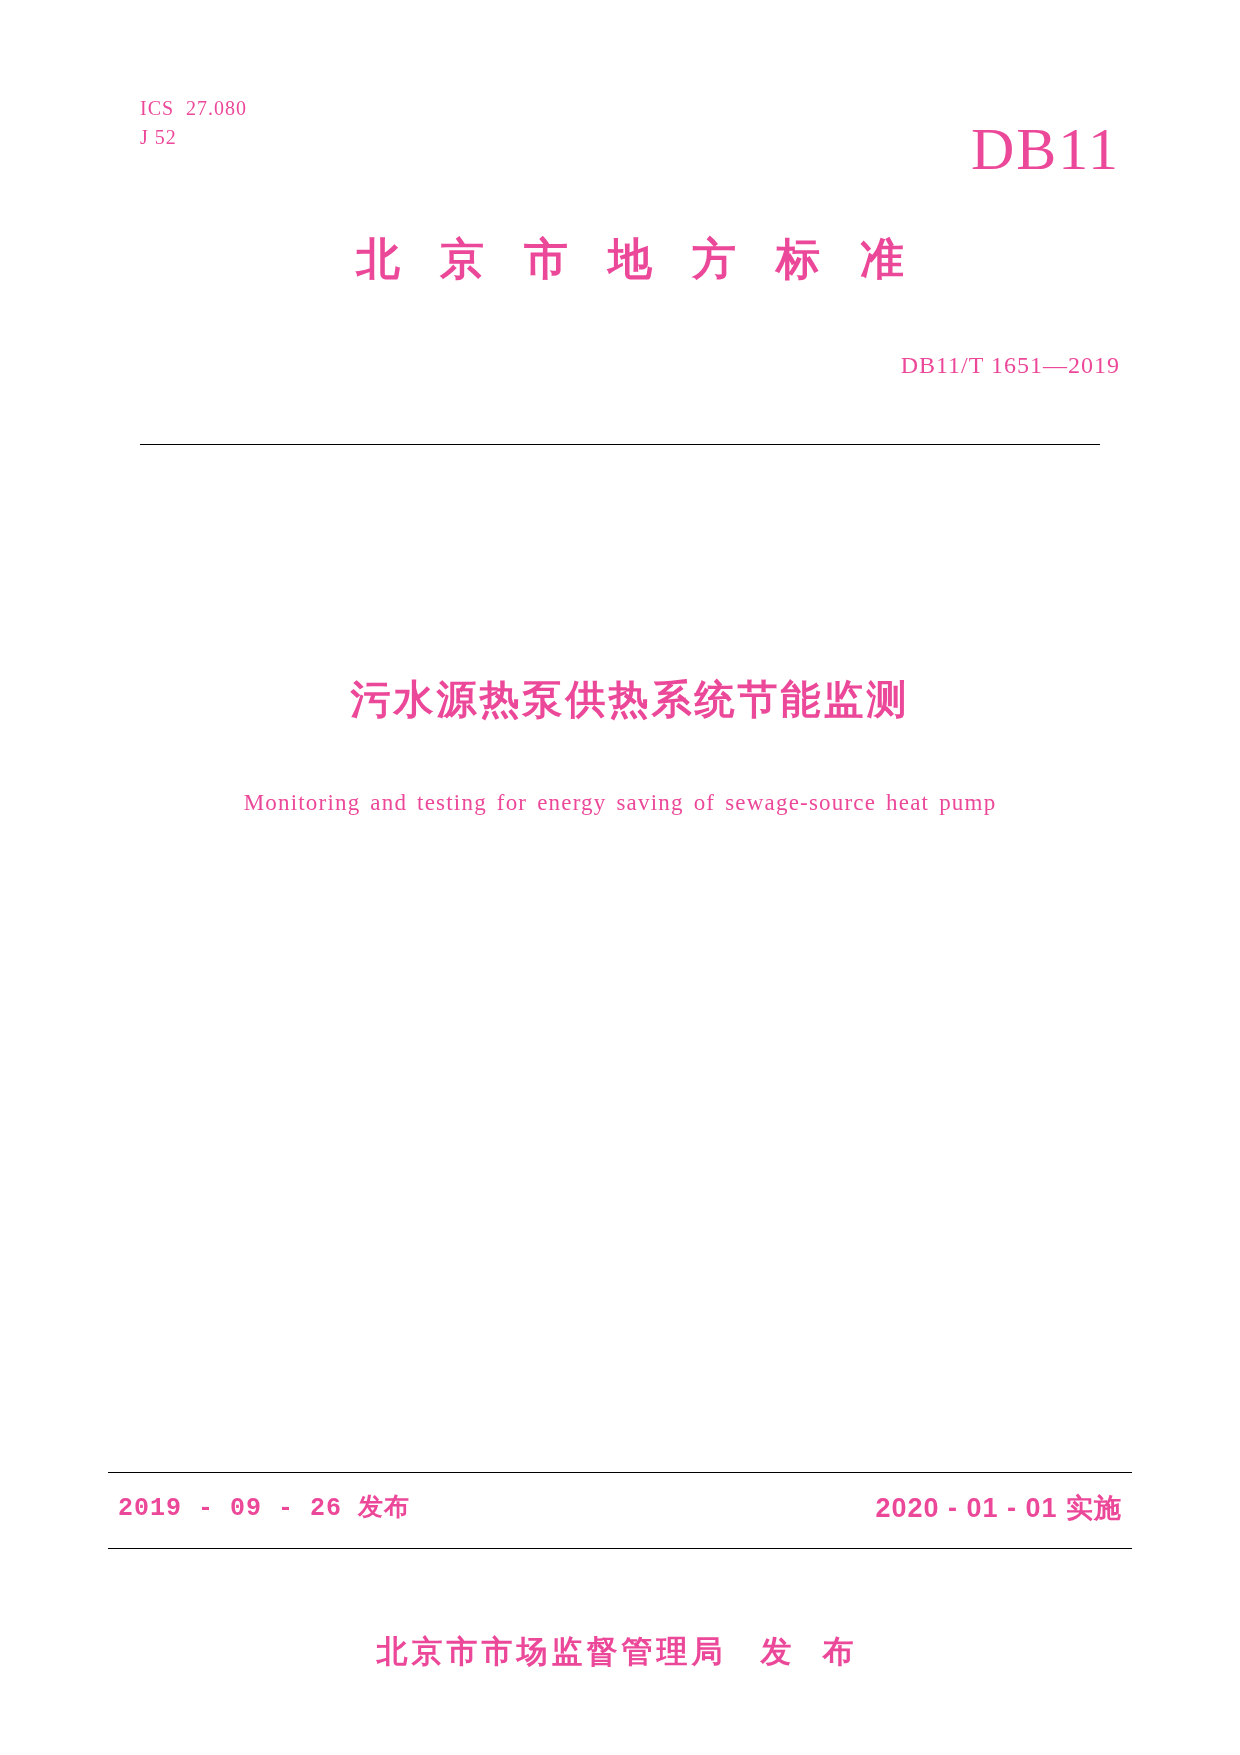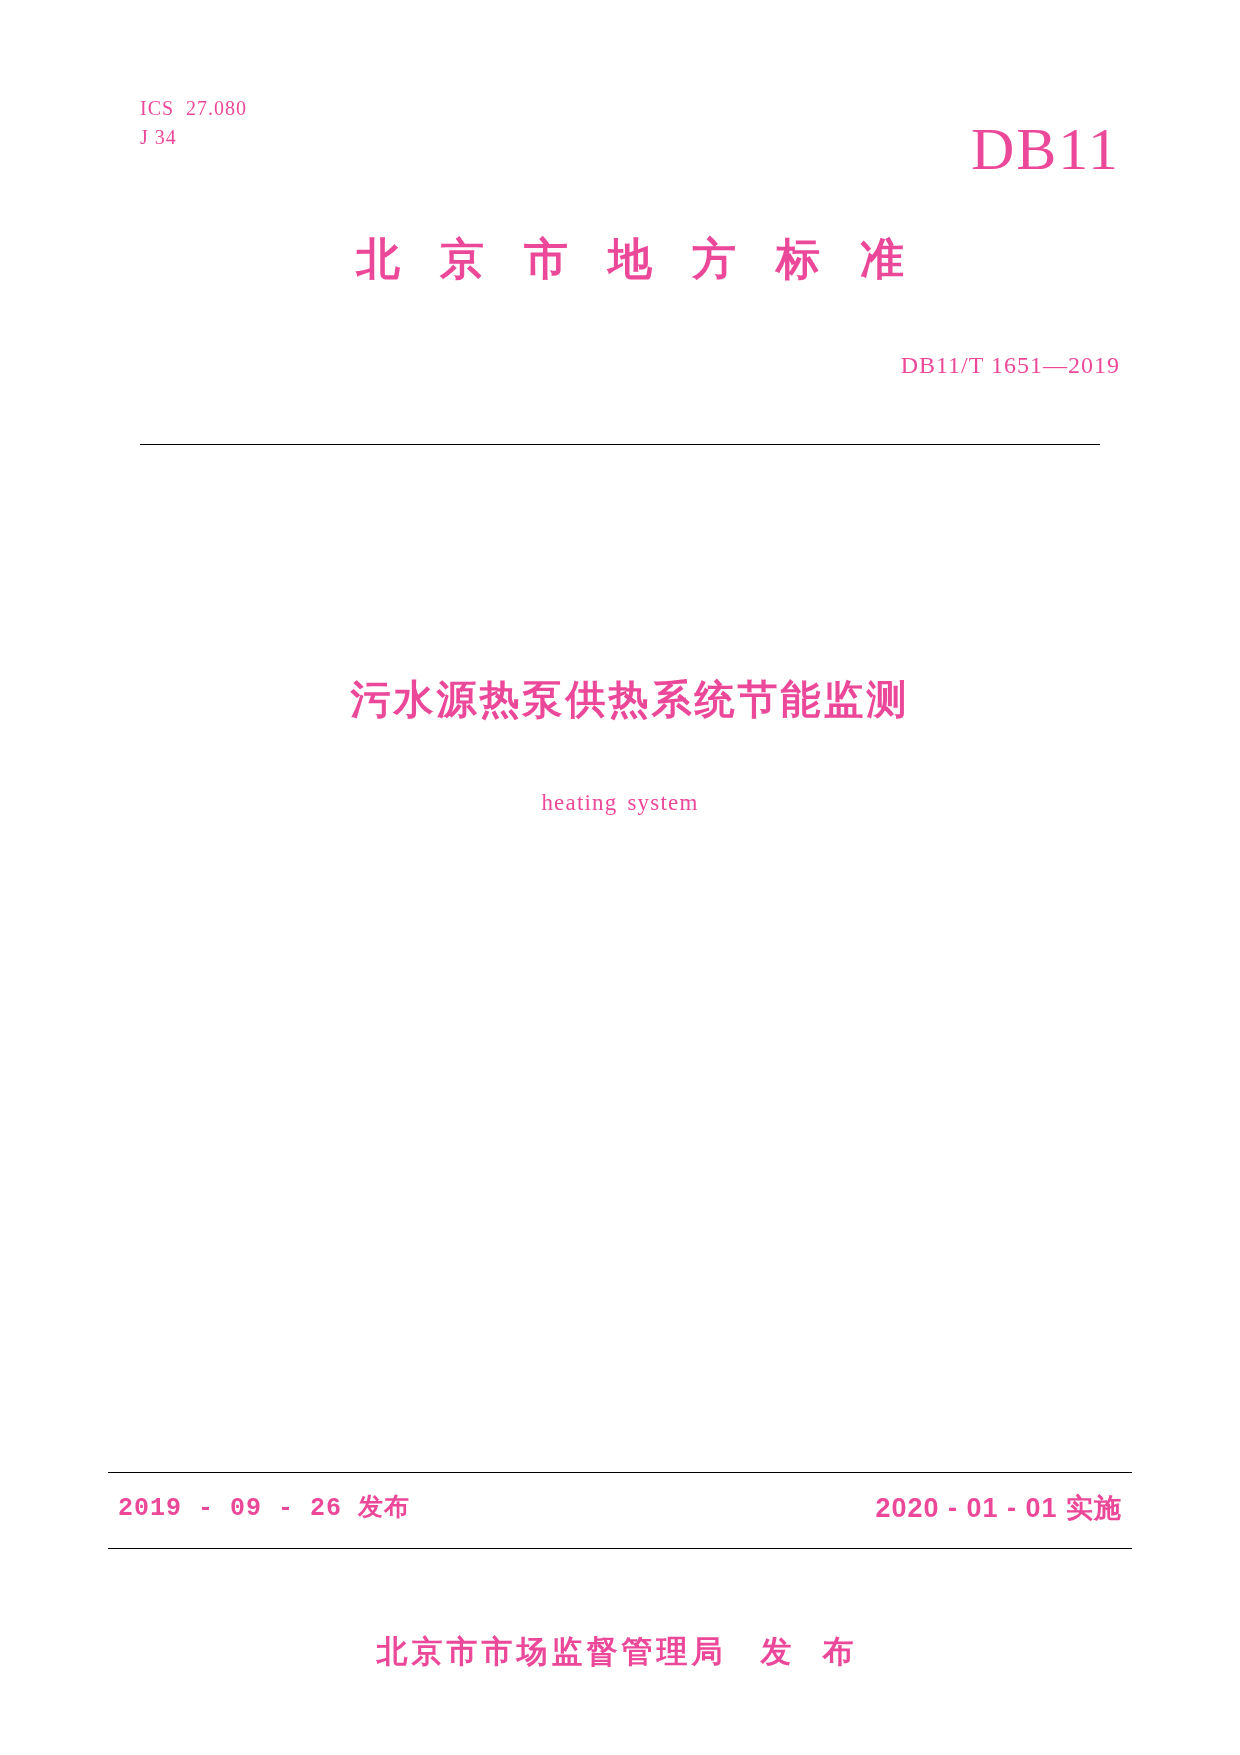--- a/index.html
+++ b/index.html
@@ -159,35 +159,35 @@
     letter-spacing: 10px;
   }
 </style>
 </head>
 <body>
 
 <div class="page">
 
   <div class="ics-block">
     <div class="ics-line">ICS  27.080</div>
-    <div class="ics-line">J 34</div>
+    <div class="ics-line">J 52</div>
   </div>
 
   <div class="db-logo">DB11</div>
 
   <div class="bj-standard">北京市地方标准</div>
 
   <div class="std-number">DB11/T 1651—2019</div>
 
   <div class="rule-top"></div>
 
   <div class="title-cn">污水源热泵供热系统节能监测</div>
 
   <div class="title-en">
-    <div>heating system</div>
+    <div>Monitoring and testing for energy saving of sewage-source heat pump</div>
   </div>
 
   <div class="rule-bottom-upper"></div>
 
   <div class="date-issue">2019 - 09 - 26 发布</div>
   <div class="date-effective">2020 - 01 - 01 实施</div>
 
   <div class="rule-bottom-lower"></div>
 
   <div class="publisher">

